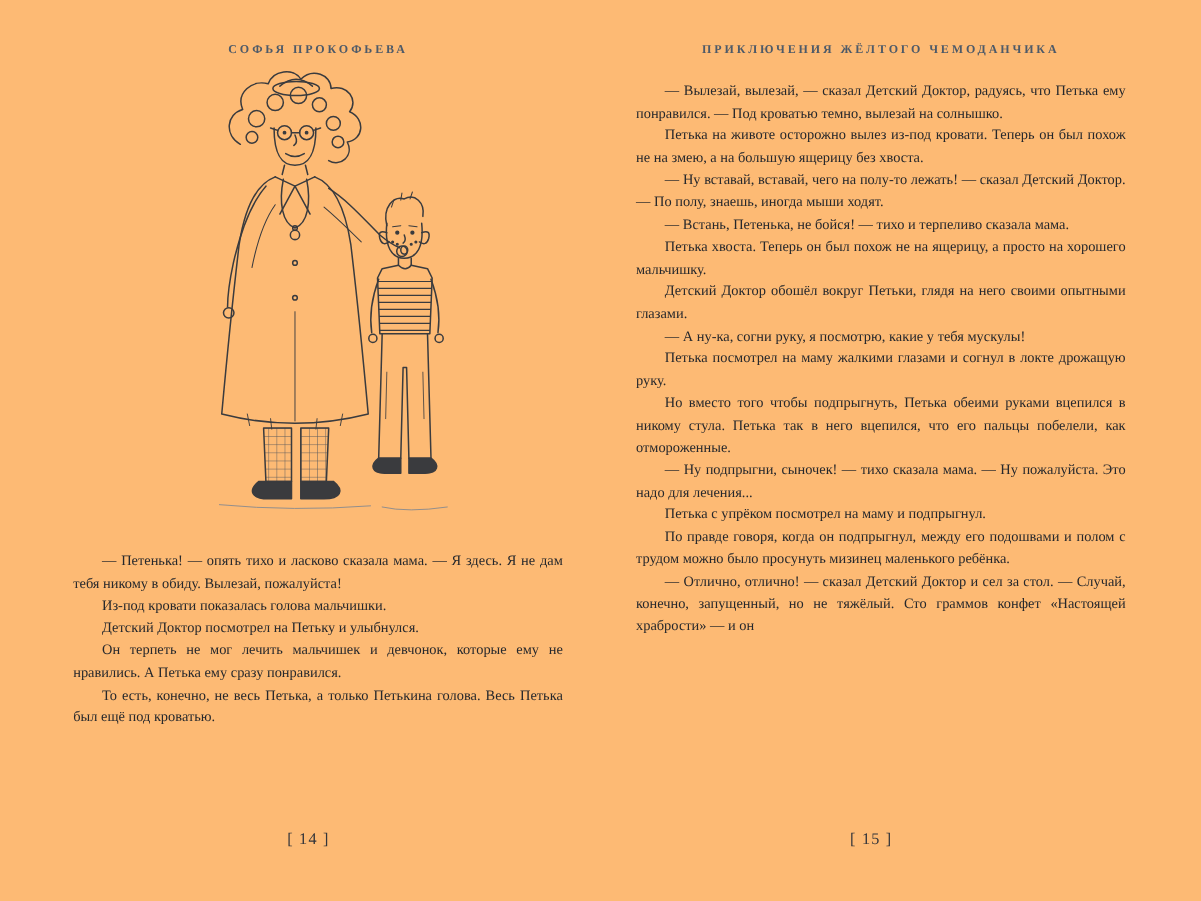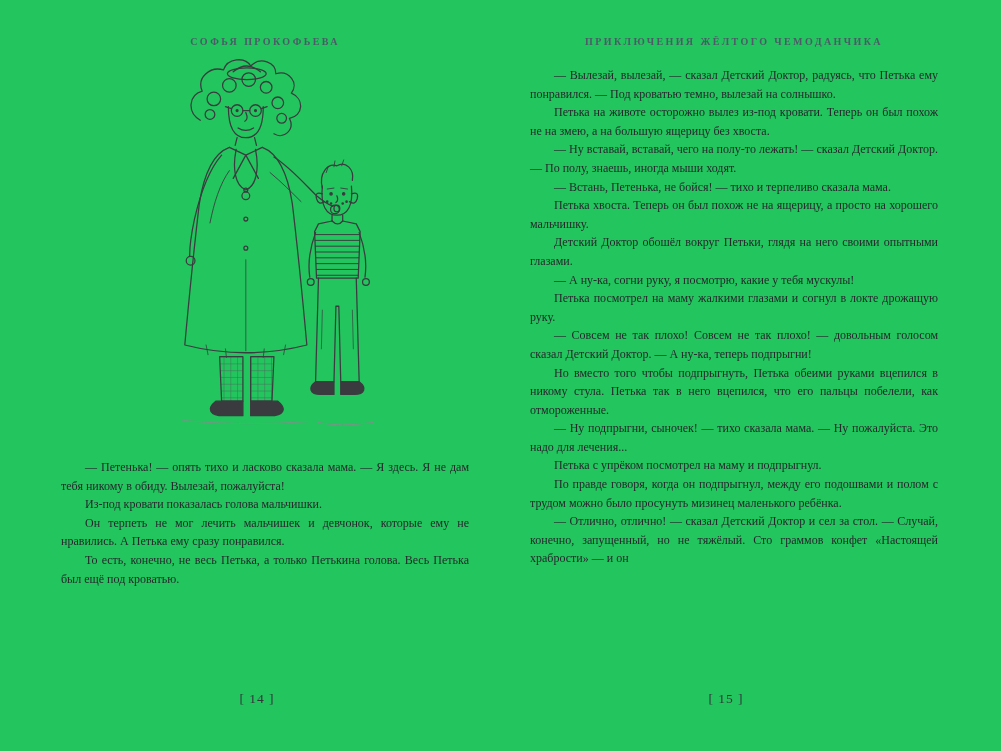--- a/index.html
+++ b/index.html
@@ -1,21 +1,21 @@
 <!DOCTYPE html>
 <html><head>
 <meta charset="utf-8">
 <style>
   html,body{margin:0;padding:0;}
   body{
     width:1001px;height:751px;background:#ffffff;
     font-family:"Liberation Serif", serif;color:#26282c;
     overflow:hidden;position:relative;
   }
-  .spread{position:relative;width:1001px;height:751px;background:#22c55e;}
+  .spread{position:relative;width:1001px;height:751px;background:#fdba74;}
   .page{position:absolute;top:0;width:408px;height:751px;}
   .page-left{left:61px;}
   .page-right{left:530px;}
   .running-head{
     position:absolute;top:36px;left:0;right:0;text-align:center;
     font-family:"Liberation Serif", serif;font-weight:700;
     font-size:10px;letter-spacing:2.4px;color:#4e5a68;
     white-space:nowrap;
   }
   .illustration{
@@ -140,40 +140,40 @@
           <path d="M219,334 L219,347 L233,347 C244,347 246,340 238,334 Z" fill="#3a3b3e"></path>
 
           <path d="M56,374 Q120,380 186,375 M196,376 Q218,381 252,376" stroke="#8a8b8e" stroke-width="0.8"></path>
         </g>
       </svg>
     </figure>
 
     <div class="body-text">
         <p class="para">— Петенька! — опять тихо и ласково сказала мама. — Я здесь. Я не дам тебя никому в обиду. Вылезай, пожалуйста!</p>
         <p class="para">Из-под кровати показалась голова мальчишки.</p>
+        <p class="para">Детский Доктор посмотрел на Петьку и улыбнулся.</p>
         <p class="para">Он терпеть не мог лечить мальчишек и девчонок, которые ему не нравились. А Петька ему сразу понравился.</p>
         <p class="para">То есть, конечно, не весь Петька, а только Петькина голова. Весь Петька был ещё под кроватью.</p>
       </div>
 
     <div class="folio">[ 14 ]</div>
   </div>
 
   <div class="page page-right">
     <div class="running-head">ПРИКЛЮЧЕНИЯ ЖЁЛТОГО ЧЕМОДАНЧИКА</div>
 
     <div class="body-text">
         <p class="para">— Вылезай, вылезай, — сказал Детский Доктор, радуясь, что Петька ему понравился. — Под кроватью темно, вылезай на солнышко.</p>
         <p class="para">Петька на животе осторожно вылез из-под кровати. Теперь он был похож не на змею, а на большую ящерицу без хвоста.</p>
         <p class="para">— Ну вставай, вставай, чего на полу-то лежать! — сказал Детский Доктор. — По полу, знаешь, иногда мыши ходят.</p>
         <p class="para">— Встань, Петенька, не бойся! — тихо и терпеливо сказала мама.</p>
         <p class="para">Петька хвоста. Теперь он был похож не на ящерицу, а просто на хорошего мальчишку.</p>
         <p class="para">Детский Доктор обошёл вокруг Петьки, глядя на него своими опытными глазами.</p>
         <p class="para">— А ну-ка, согни руку, я посмотрю, какие у тебя мускулы!</p>
         <p class="para">Петька посмотрел на маму жалкими глазами и согнул в локте дрожащую руку.</p>
-        <p class="para">— Совсем не так плохо! Совсем не так плохо! — довольным голосом сказал Детский Доктор. — А ну-ка, теперь подпрыгни!</p>
         <p class="para">Но вместо того чтобы подпрыгнуть, Петька обеими руками вцепился в никому стула. Петька так в него вцепился, что его пальцы побелели, как отмороженные.</p>
         <p class="para">— Ну подпрыгни, сыночек! — тихо сказала мама. — Ну пожалуйста. Это надо для лечения...</p>
         <p class="para">Петька с упрёком посмотрел на маму и подпрыгнул.</p>
         <p class="para">По правде говоря, когда он подпрыгнул, между его подошвами и полом с трудом можно было просунуть мизинец маленького ребёнка.</p>
         <p class="para">— Отлично, отлично! — сказал Детский Доктор и сел за стол. — Случай, конечно, запущенный, но не тяжёлый. Сто граммов конфет «Настоящей храбрости» — и он</p>
       </div>
 
     <div class="folio">[ 15 ]</div>
   </div>
 

